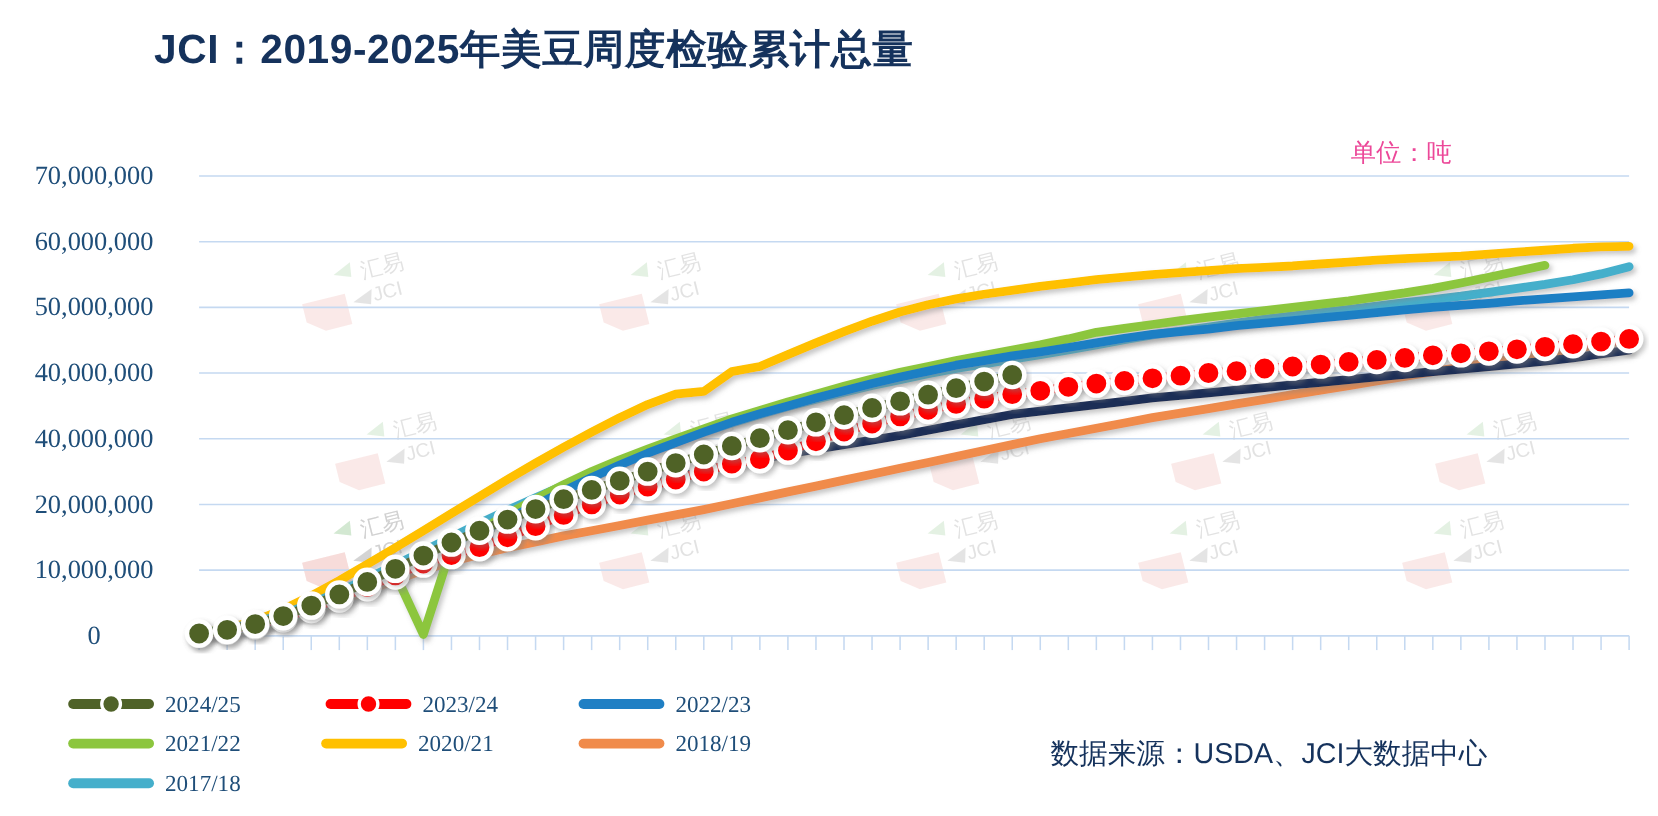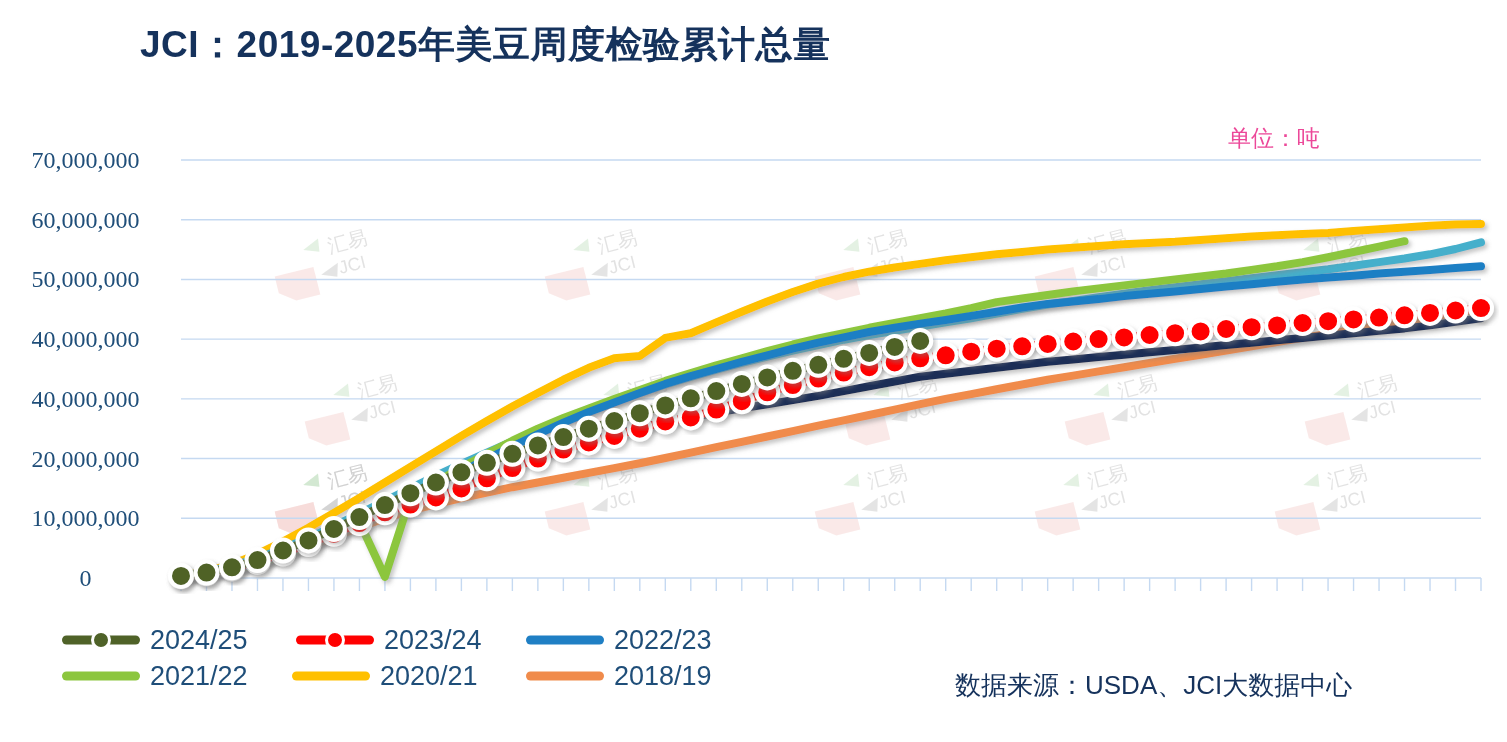--- a/index.html
+++ b/index.html
@@ -88,23 +88,23 @@
     transform:translateY(-50%);
     width:78px;height:9px;border-radius:5px;
   }
   .legend-item .swatch .dot{
     position:relative;
     width:20px;height:20px;border-radius:50%;
     border:3px solid #ffffff;
     box-sizing:border-box;
   }
   .legend-item .lbl{
-    font-size:27px;
+    font-size:21px;
     color:#1F4E79;
-    font-family:Liberation Sans, sans-serif;
+    font-family:Liberation Serif, serif;
     white-space:nowrap;
     min-width:118px;
   }
   .lg-col-1{width:226px;}
   .lg-col-n{width:222px;}
 </style>
 </head>
 <body>
 
 <div id="stage">
@@ -450,16 +450,22 @@
           <span class="bar" style="background: rgb(255, 192, 0);"></span>
         </span>
         <span class="lbl">2020/21</span>
       </div>
       <div class="legend-item lg-col-n">
         <span class="swatch">
           <span class="bar" style="background: rgb(240, 139, 75);"></span>
         </span>
         <span class="lbl">2018/19</span>
       </div>
+      <div class="legend-item lg-col-n">
+        <span class="swatch">
+          <span class="bar" style="background: rgb(69, 175, 203);"></span>
+        </span>
+        <span class="lbl">2017/18</span>
+      </div>
     </div>
 
   <div class="source-note">数据来源：USDA、JCI大数据中心</div>
 </div>
 
 </body></html>

